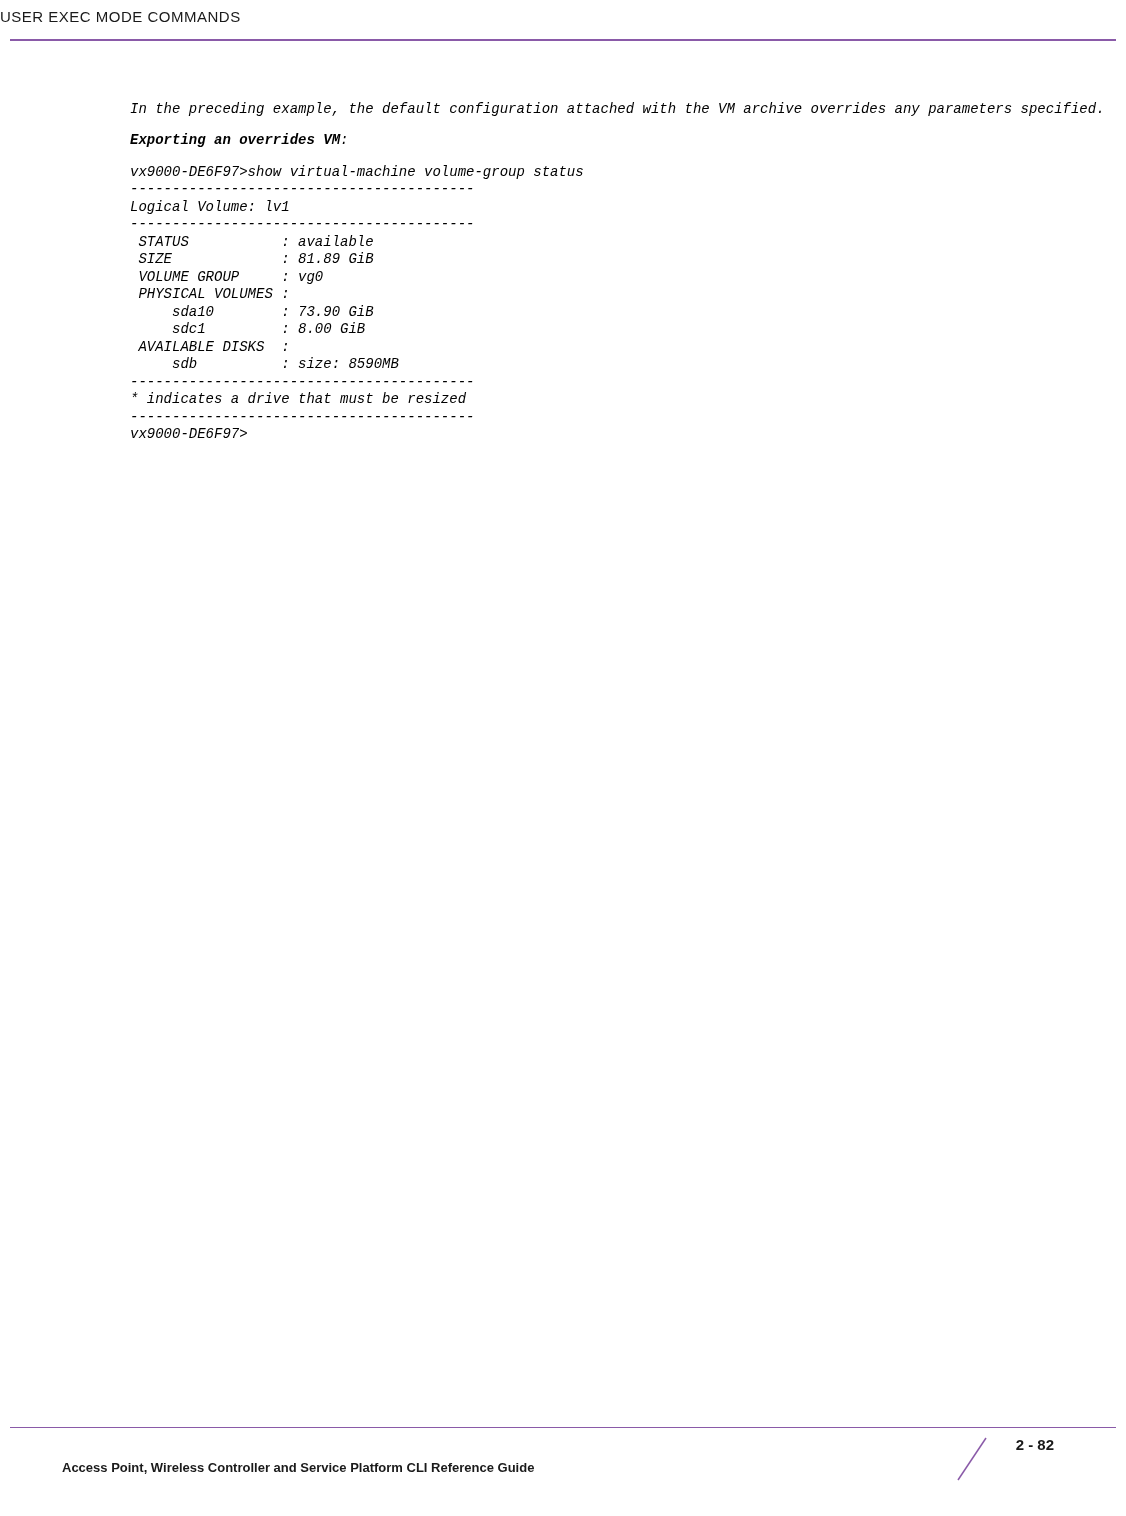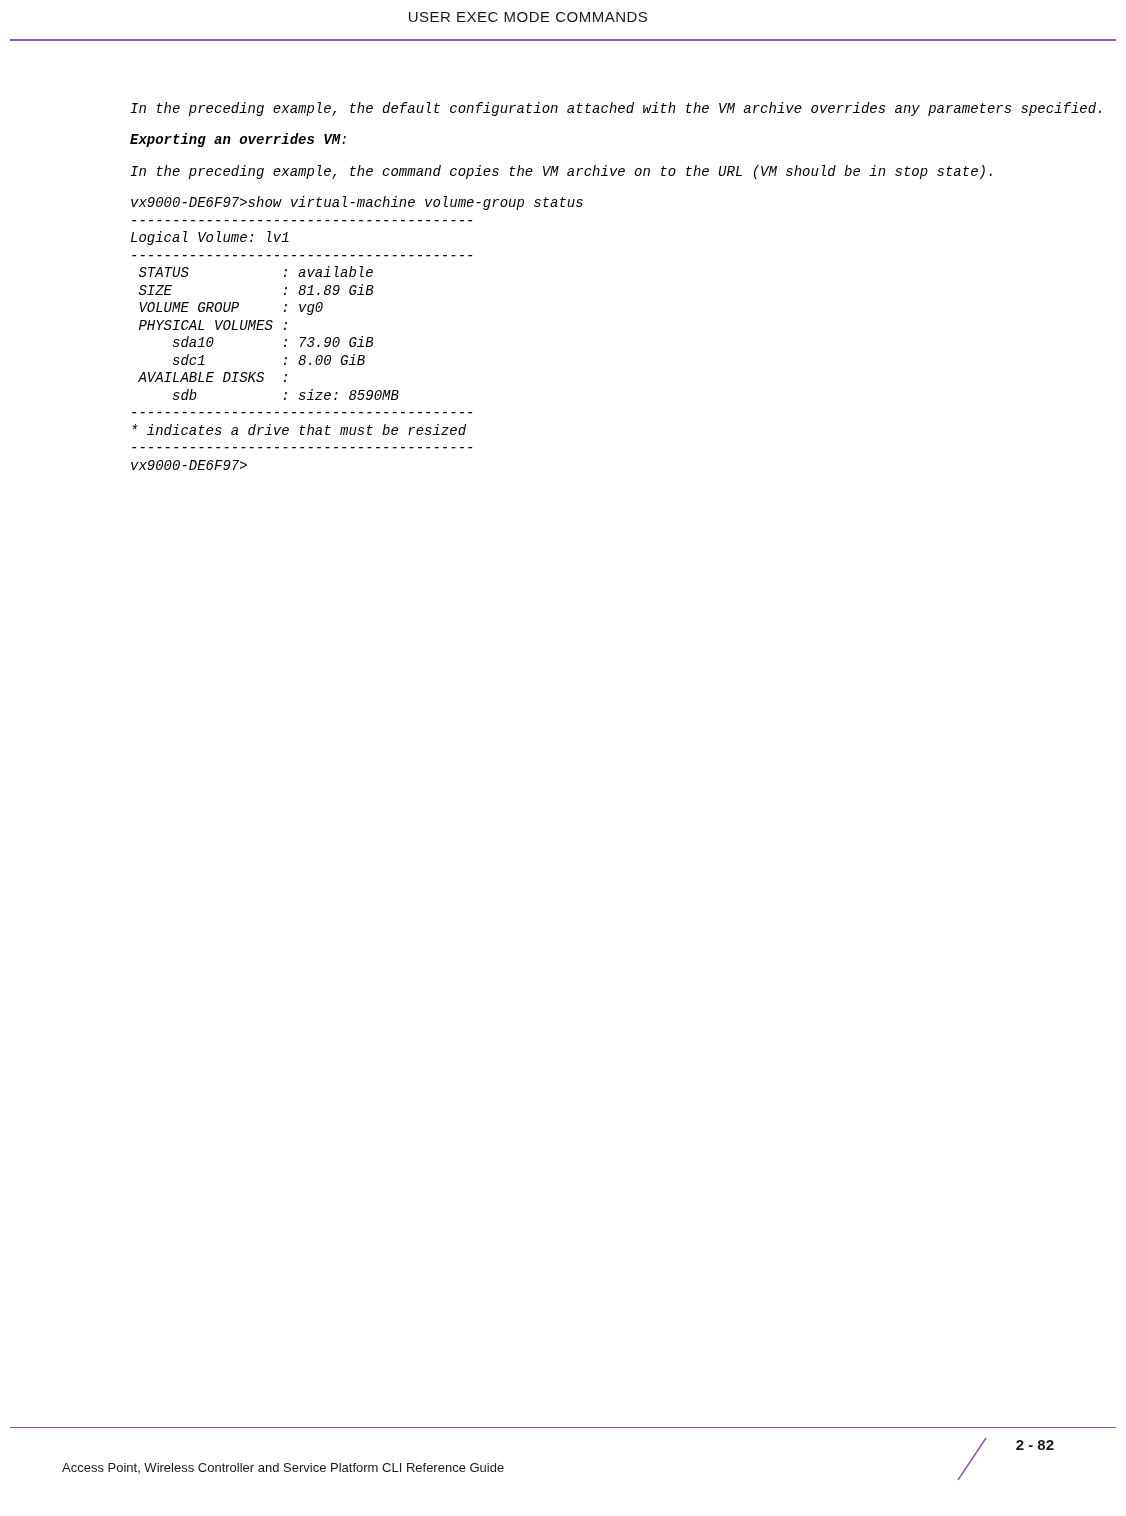--- a/index.html
+++ b/index.html
@@ -11,21 +11,21 @@
       width: 1126px;
       height: 1516px;
       background: #ffffff;
       font-family: 'Courier New', monospace;
       font-size: 14px;
       line-height: 1.25;
       color: #000000;
       position: relative;
     }
     .header {
-      text-align: center;
+      text-align: left;
       padding: 8px 70px 12px 0;
       font-family: Arial, sans-serif;
       font-size: 15px;
       color: #1a1a1a;
       letter-spacing: 0.5px;
     }
     .header-rule {
       height: 2px;
       background: #8a5aa8;
       margin: 0 10px;
@@ -60,21 +60,21 @@
       display: flex;
       justify-content: space-between;
       align-items: flex-end;
       padding: 0 72px 0 62px;
       font-family: Arial, sans-serif;
       font-size: 13px;
       color: #1a1a1a;
     }
     .footer-left {
       white-space: nowrap;
-      font-weight: 400;
+      font-weight: 700;
     }
     .footer-right {
       display: flex;
       align-items: flex-start;
       font-size: 15px;
       font-weight: bold;
     }
     .footer-slash {
       margin-right: 22px;
       margin-bottom: -6px;
@@ -94,21 +94,20 @@
 </div>
 <div class="header-rule"></div>
 
 <div class="content">
 
   <div class="para mono-block"><span>In the preceding example, the default configuration attached with the VM archive overrides any parameters specified.</span></div>
 
   <div class="para"><span class="bold-heading">Exporting an overrides VM</span><span>:</span></div>
 
 
-  <div class="para mono-block"><span>In the preceding example, the command copies the VM archive on to the URL (VM should be in stop state).</span></div>
 
 
 
   <div class="para mono-block">vx9000-DE6F97&gt;show virtual-machine volume-group status
 -----------------------------------------
 Logical Volume: lv1
 -----------------------------------------
  STATUS           : available
  SIZE             : 81.89 GiB
  VOLUME GROUP     : vg0

